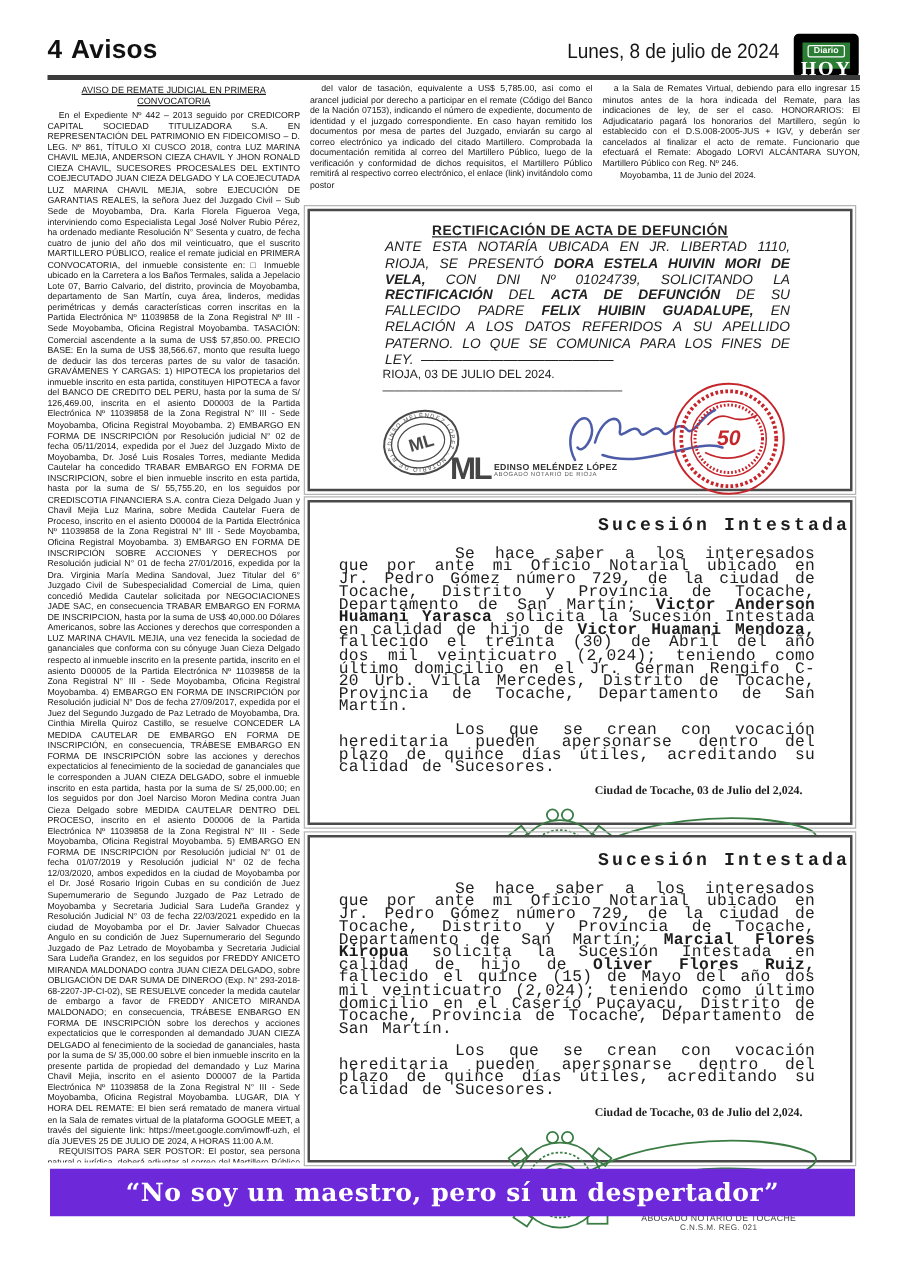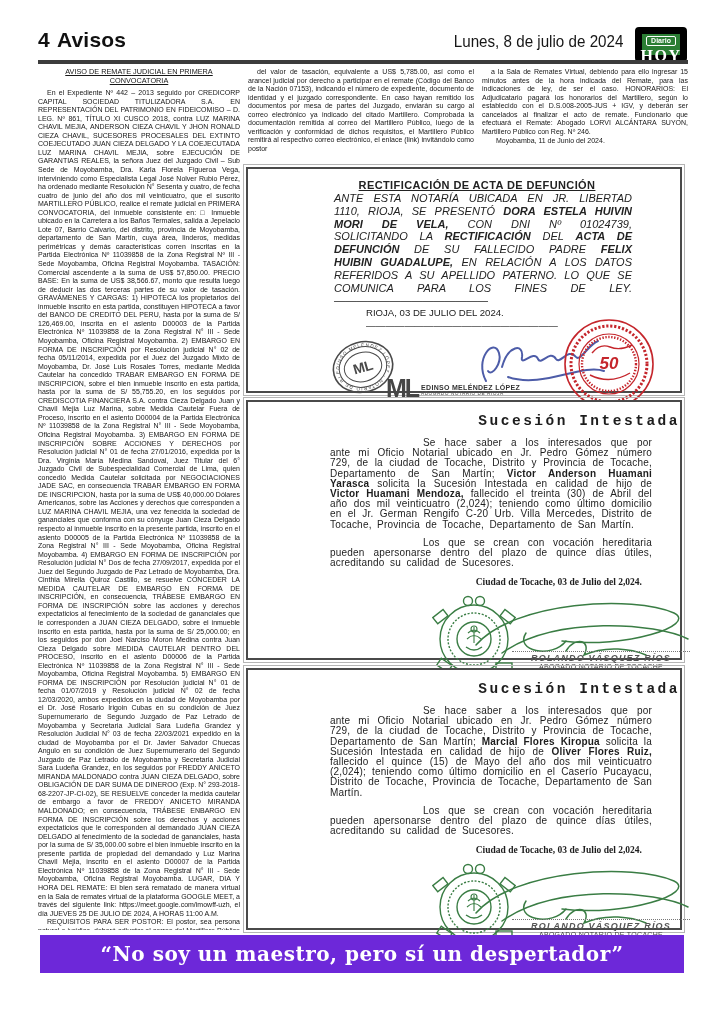--- a/index.html
+++ b/index.html
@@ -23,40 +23,40 @@
   .col{position:absolute;top:0;font-size:7px;line-height:8.55px;text-align:justify;color:#161616;height:100%;overflow:hidden;}
   .col p{margin:0;text-indent:9px;}
   .col1{left:0;width:202px;}
   .col2{left:210px;width:226px;}
   .col3{left:444px;width:206px;}
   .notice-title{font-size:7.3px;font-weight:normal;text-decoration:underline;text-align:center;margin:0 0 4px 0;}
   .col3 .dateline{text-indent:14px;margin-top:1px;}
 
   
   .box{position:absolute;left:246px;width:436px;background:#fff;border:2px solid #4a4a4a;
-    outline:1px solid #b5b5b5;outline-offset:2px;box-sizing:border-box;padding-left:26px;}
+    outline:1px solid #b5b5b5;outline-offset:2px;box-sizing:border-box;}
   #box-rect{top:167px;height:226px;}
   #box-suc1{top:400px;height:260px;}
   #box-suc2{top:668px;height:262px;}
 
   .rect-title{margin:10px 0 0;text-align:center;font-size:11px;font-weight:bold;text-decoration:underline;letter-spacing:.4px;color:#222;}
   .rect-body{margin:1px 48px 0 60px;font-size:11px;line-height:12.8px;text-align:justify;word-spacing:3px;color:#222;font-style:italic;}
-  .rect-line2{margin:0 48px 0 92px;font-size:9.6px;line-height:12.8px;color:#222;}
+  .rect-line2{margin:0 48px 0 58px;font-size:9.6px;line-height:12.8px;color:#222;}
   .rect-seals{position:relative;height:96px;margin-top:2px;}
   .stamp-dark{position:absolute;left:56px;top:2px;}
   .ml-mark{position:absolute;left:112px;top:42px;display:flex;align-items:flex-start;gap:3px;}
   .ml-mono{font-size:25px;font-weight:bold;color:#454545;line-height:22px;letter-spacing:-2px;}
   .ml-lines{padding-top:7px;}
   .ml-name{font-size:7px;font-weight:bold;color:#333;letter-spacing:.3px;}
   .ml-title{font-size:4.8px;color:#555;letter-spacing:.5px;}
   .sig-blue{position:absolute;left:198px;top:-16px;}
   .seal-red{position:absolute;left:288px;top:-18px;}
 
   .suc-title{margin:11px 0 0;text-align:right;font-family:Liberation Mono, monospace;font-size:14.5px;font-weight:bold;letter-spacing:2.5px;color:#1d1d1d;}
-  .suc-body{margin:9px 28px 0 56px;font-family:Liberation Sans, sans-serif;font-size:10px;line-height:10.2px;
+  .suc-body{margin:9px 28px 0 23px;font-family:Liberation Mono, monospace;font-size:13px;line-height:10.2px;
     text-align:justify;word-spacing:2.5px;letter-spacing:.2px;color:#1d1d1d;text-indent:93px;}
   .suc-body.second{margin-top:8px;}
   .suc-date{margin:9px 38px 0 0;text-align:right;font-family:"Liberation Serif",serif;font-size:9.5px;font-weight:bold;color:#1d1d1d;}
   .suc-seal{position:relative;height:100px;}
   .seal-green{position:absolute;left:158px;top:4px;}
   .sig-green{position:absolute;left:192px;top:6px;}
   .notary-block{position:absolute;left:238px;top:64px;width:178px;text-align:center;}
   .notary-dotted{border-top:1.5px dotted #777;margin-bottom:1px;}
   .notary-name{font-size:9px;font-weight:bold;font-style:italic;letter-spacing:1.2px;color:#555;}
   .notary-title{font-size:7px;color:#444;letter-spacing:.3px;}

